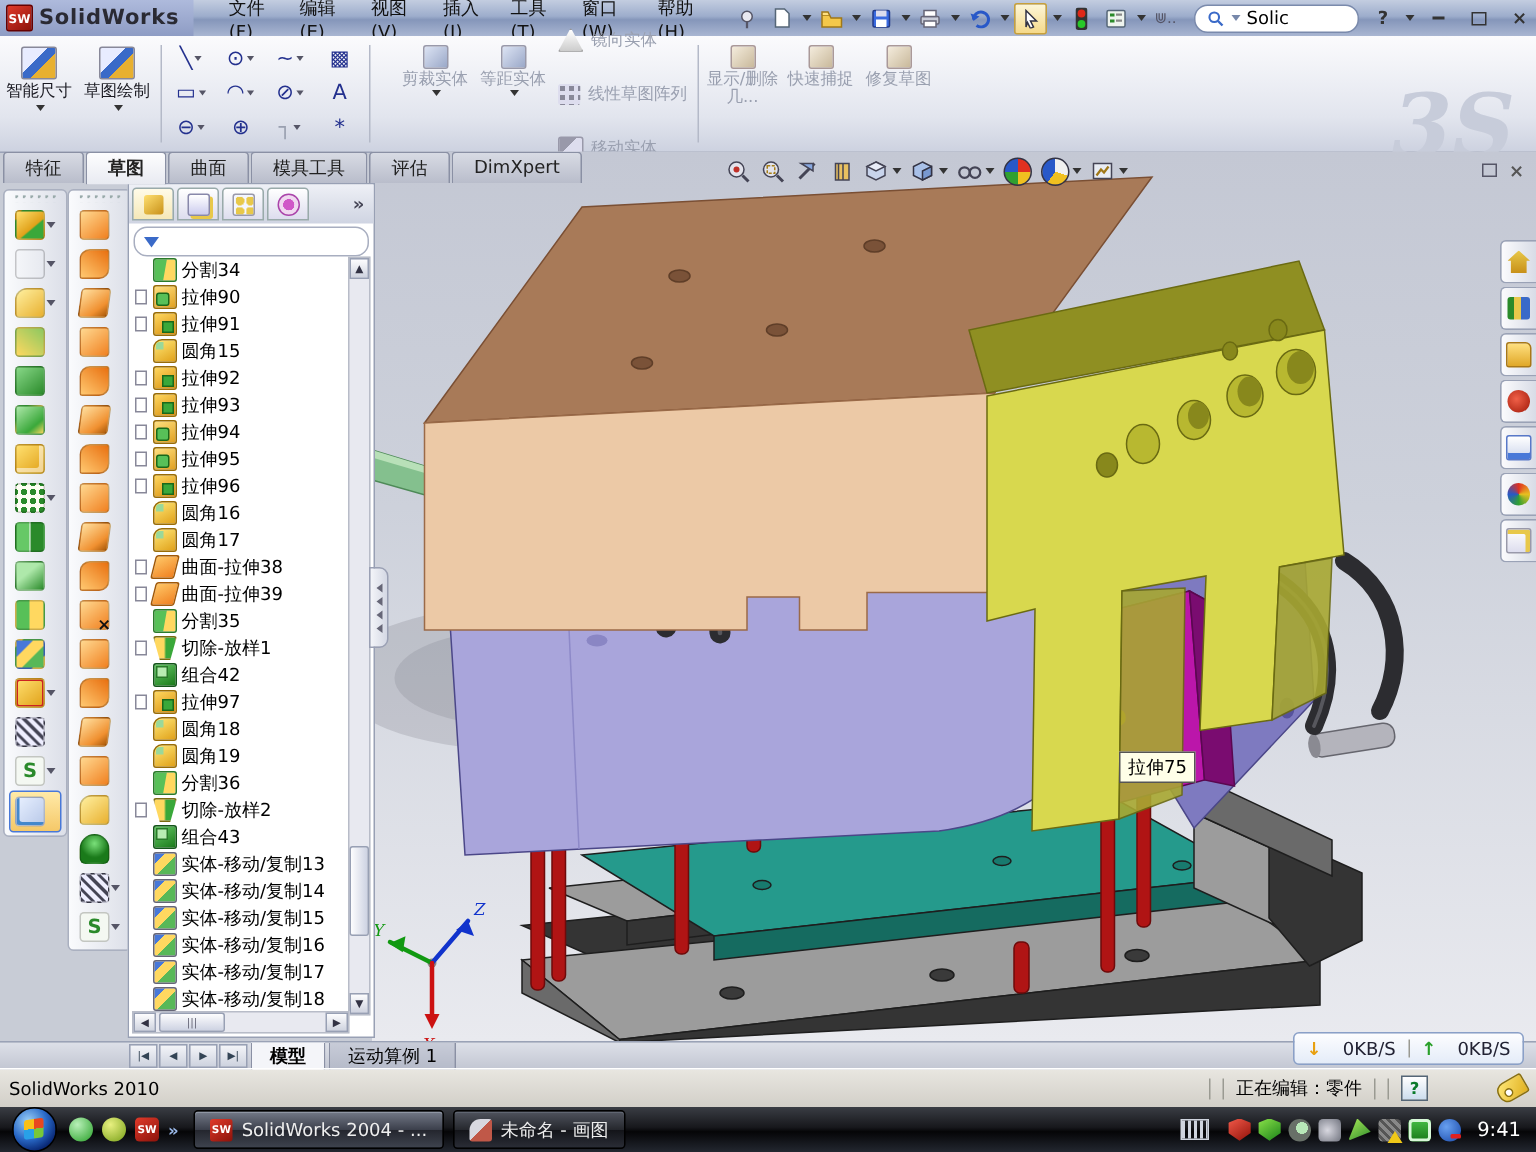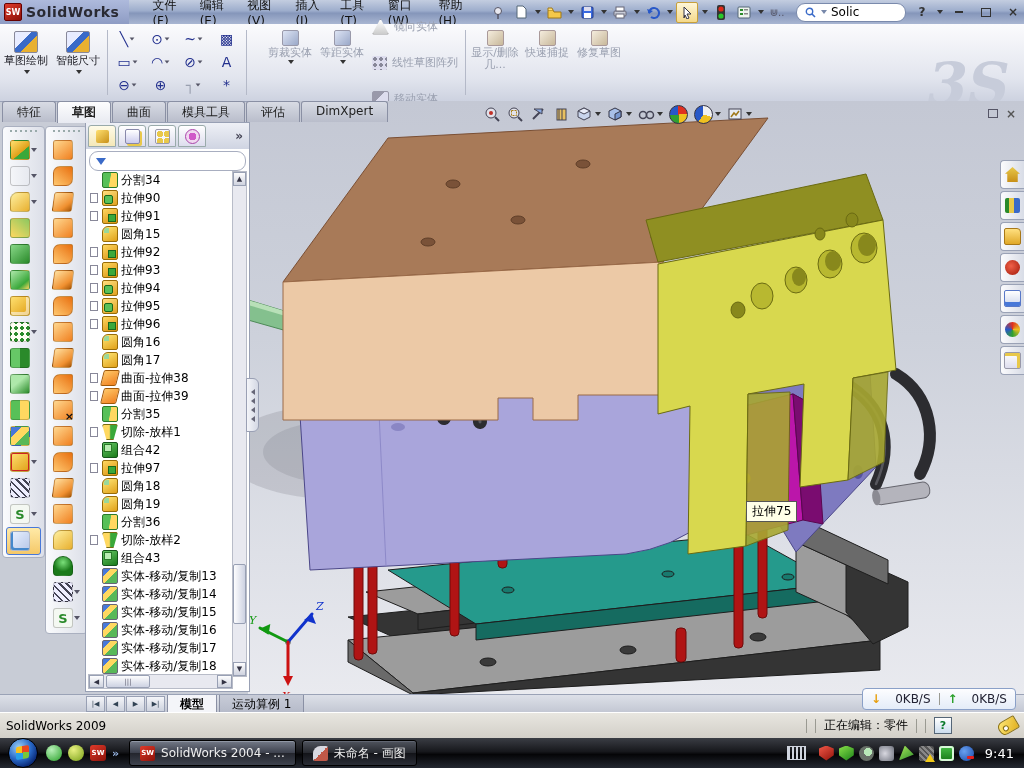--- a/index.html
+++ b/index.html
@@ -331,28 +331,28 @@
       <span class="winbtn">×</span>
     </div>
   </div>
 
   <div class="ribbon">
     <div style="display:flex;">
 
         <div class="rbig">
           <div class="rbigicon" style="background:linear-gradient(135deg,#e8ecff 40%,#3a6ac8 40%,#3a6ac8 60%,#e8b030 60%);border:1px solid #889;border-radius:2px;"></div>
           <span class="rlabel"><span></span></span>
-          <span class="rlabel">草图绘制</span>
+          <span class="rlabel">智能尺寸</span>
           <span class="caret"></span>
         </div>
 
         <div class="rbig">
           <div class="rbigicon" style="background:linear-gradient(135deg,#e8ecff 40%,#3a6ac8 40%,#3a6ac8 60%,#e8b030 60%);border:1px solid #889;border-radius:2px;"></div>
           <span class="rlabel"><span></span></span>
-          <span class="rlabel">智能尺寸</span>
+          <span class="rlabel">草图绘制</span>
           <span class="caret"></span>
         </div>
       </div>
     <div class="rsep"></div>
     <div class="egrid">
 
         <span class="ecell dd" style="visibility: visible;">
           <span>╲</span>
           <span class="caret"></span>
         </span>
@@ -1128,21 +1128,21 @@
       <span>0KB/S</span>
       </span>
     <span class="stsep" style="height:12px;"></span>
     <span class="netcell">
         <span class="arr-up">↑</span>
       <span>0KB/S</span>
       </span>
   </div>
 
   <div class="statusbar">
-    <span>SolidWorks 2009</span>
+    <span>SolidWorks 2010</span>
     <div class="stright">
       <span class="stsep"></span>
         <span class="stsep"></span>
       <span>正在编辑：零件</span>
       <span class="stsep"></span>
         <span class="stsep"></span>
       <span class="qmark">?</span>
       <span style="width:30px;"></span>
       <span class="tagico"></span>
     </div>

